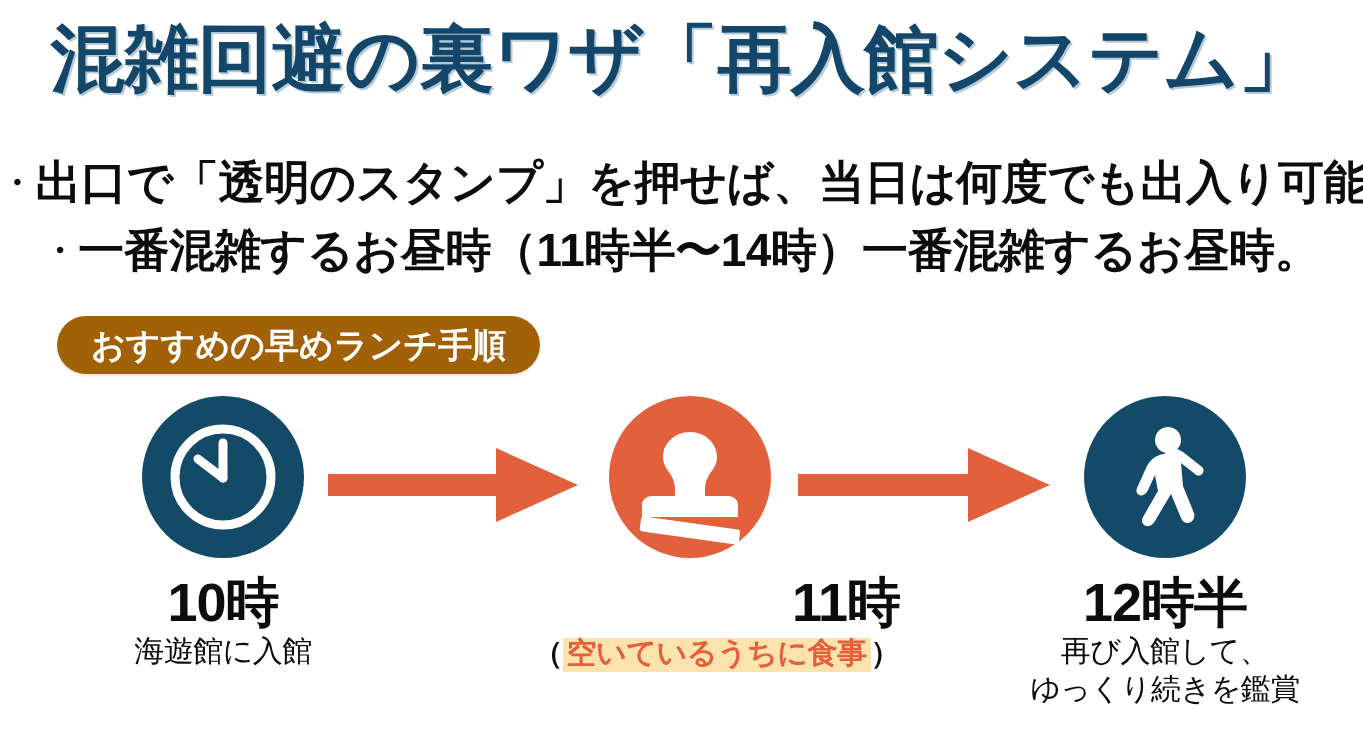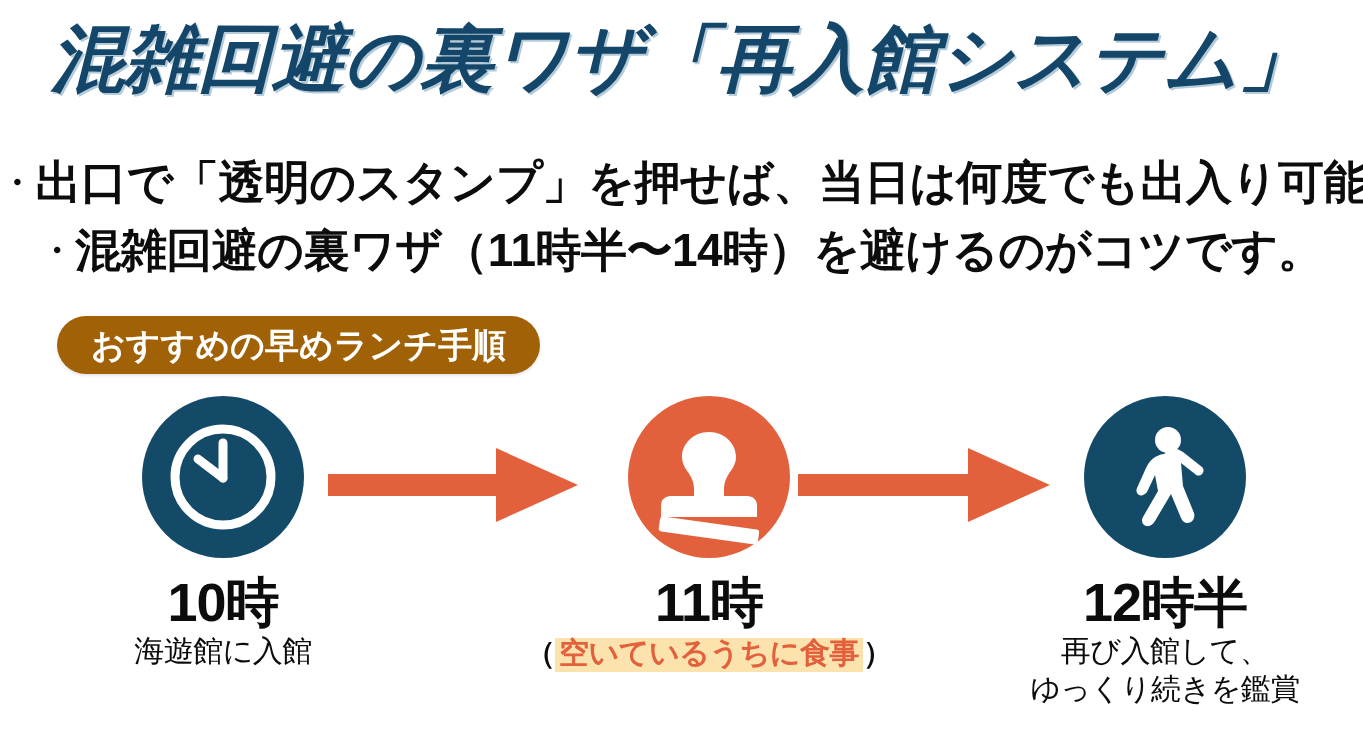--- a/index.html
+++ b/index.html
@@ -31,21 +31,20 @@
     top: 22px;
     width: 1363px;
     text-align: center;
     font-size: 74px;
     line-height: 1.0;
     font-weight: 900;
     letter-spacing: -0.5px;
     color: #134668;
     white-space: nowrap;
     text-shadow: 2px 2px 0 rgba(120,160,185,0.55);
-    font-style: italic;
   }
 
   
   .bullets {
     position: absolute;
     left: 0;
     top: 148px;
     width: 1363px;
     text-align: center;
   }
@@ -91,21 +90,21 @@
     height: 348px;
   }
 
   .step {
     position: absolute;
     top: 0;
     width: 420px;
     text-align: center;
   }
   .step-1 { left: 13px; }
-  .step-2 { left: 499px; }
+  .step-2 { left: 480px; text-align: right; }
   .step-3 { left: 955px; }
 
   .circle {
     width: 162px;
     height: 162px;
     border-radius: 50%;
     margin: 4px auto 0;
     position: relative;
     display: block;
   }
@@ -168,21 +167,21 @@
 
 <div id="poster">
 
   <div class="title">混雑回避の裏ワザ「再入館システム」</div>
 
   <div class="bullets">
     <div class="bullet-line">
       <span class="dot">・</span><span>出口で「透明のスタンプ」を押せば、当日は何度でも出入り可能！</span>
     </div>
     <div class="bullet-line">
-      <span class="dot">・</span><span>混雑回避の裏ワザ（11時半〜14時）を避けるのがコツです。</span>
+      <span class="dot">・</span><span>一番混雑するお昼時（11時半〜14時）一番混雑するお昼時。</span>
     </div>
   </div>
 
   <div class="badge">おすすめの早めランチ手順</div>
 
   <div class="arrow arrow-1">
     <svg viewBox="0 0 250 74" preserveAspectRatio="none">
       <path d="M0,26 L168,26 L168,0 L250,37 L168,74 L168,48 L0,48 Z" fill="#e2613c"></path>
     </svg>
   </div>

